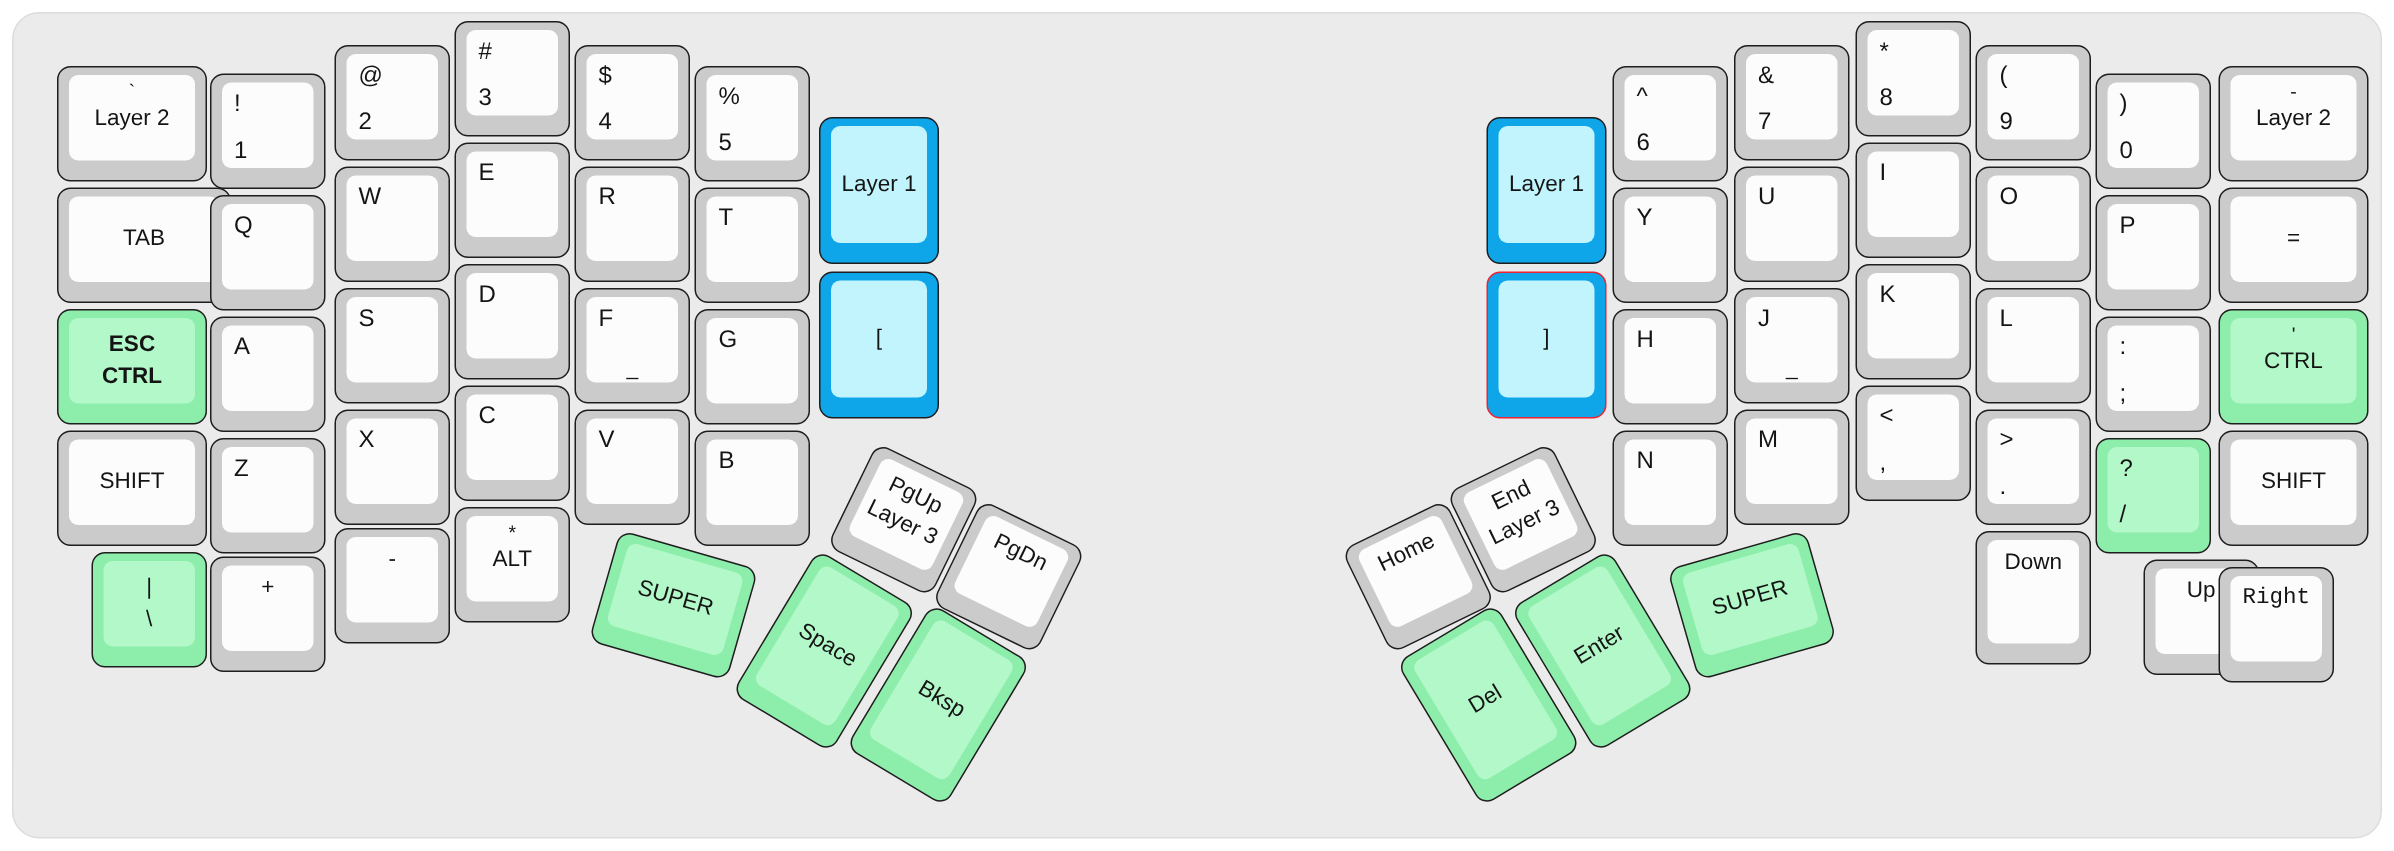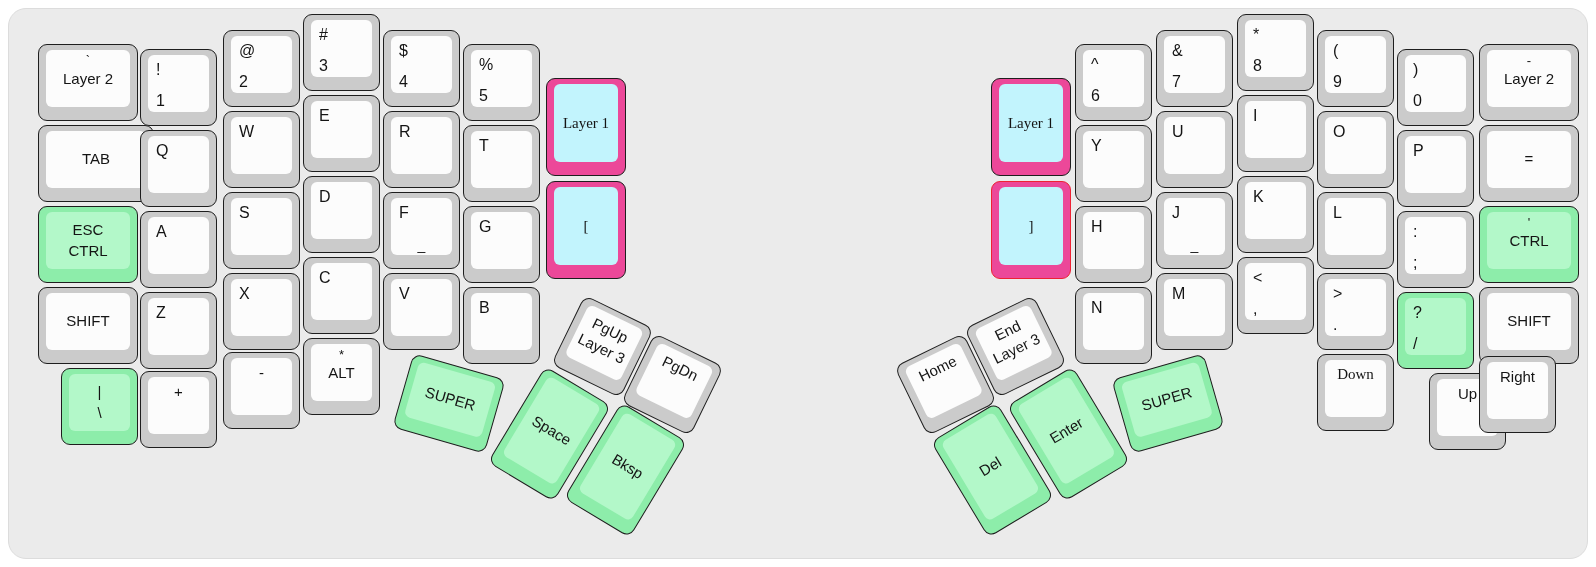--- a/index.html
+++ b/index.html
@@ -33,21 +33,21 @@
     height: 567px;
   }
   .key {
     position: absolute;
     box-sizing: border-box;
     border: 1.5px solid #1e1e1e;
     border-radius: 9px;
   }
   .key.gray  { background: #cbcbcb; }
   .key.green { background: #8dedaa; }
-  .key.blue  { background: #ec4899; font-family: Liberation Serif, serif; }
+  .key.blue  { background: #0ea5e9; }
   .key.selected { border-color: #ee2233; }
   .keytop {
     position: absolute;
     left: 7px; right: 7px; top: 5px; bottom: 13px;
     border-radius: 6px;
     color: #141414;
   }
   .key.gray  .keytop { background: #fcfcfc; }
   .key.green .keytop { background: #b3f8c9; }
   .key.blue  .keytop { background: #c2f4fd; }
@@ -109,21 +109,21 @@
         <div class="keytop align-cst">
           <span class="legend small">`</span>
           <span class="legend">Layer 2</span>
         </div>
       </div>
       <div class="key gray" style="left: 38px; top: 125px; width: 116px; height: 77px;">
         <div class="keytop align-c">
           <span class="legend">TAB</span>
         </div>
       </div>
-      <div class="key green" style="left: 38px; top: 206px; width: 100px; height: 77px;">
+      <div class="key green" style="left: 38px; top: 206px; width: 100px; height: 77px; font-weight: bold;">
         <div class="keytop align-c">
           <span class="legend">ESC</span>
           <span class="legend">CTRL</span>
         </div>
       </div>
       <div class="key gray" style="left: 38px; top: 287px; width: 100px; height: 77px;">
         <div class="keytop align-c">
           <span class="legend">SHIFT</span>
         </div>
       </div>
@@ -381,21 +381,21 @@
         <div class="keytop align-tl">
           <span class="legend">L</span>
         </div>
       </div>
       <div class="key gray" style="left: 1317px; top: 273px; width: 77px; height: 77px;">
         <div class="keytop align-tl">
           <span class="legend">&gt;</span>
           <span class="legend">.</span>
         </div>
       </div>
-      <div class="key gray" style="left: 1317px; top: 354px; width: 77px; height: 77px; font-family: Liberation Serif, serif;">
+      <div class="key gray" style="left: 1317px; top: 354px; width: 77px; height: 89px;">
         <div class="keytop align-tc">
           <span class="legend">Down</span>
         </div>
       </div>
       <div class="key gray" style="left: 1397px; top: 49px; width: 77px; height: 77px;">
         <div class="keytop align-tl">
           <span class="legend">)</span>
           <span class="legend">0</span>
         </div>
       </div>
@@ -436,21 +436,21 @@
         <div class="keytop align-cst">
           <span class="legend small">'</span>
           <span class="legend">CTRL</span>
         </div>
       </div>
       <div class="key gray" style="left: 1479px; top: 287px; width: 100px; height: 77px;">
         <div class="keytop align-c">
           <span class="legend">SHIFT</span>
         </div>
       </div>
-      <div class="key gray" style="left: 1479px; top: 356px; width: 77px; height: 77px;">
+      <div class="key gray" style="left: 1479px; top: 378px; width: 77px; height: 77px; font-family: Liberation Mono, monospace;">
         <div class="keytop align-tc">
           <span class="legend">Right</span>
         </div>
       </div>
       <div class="key green" style="left: 1120px; top: 365px; width: 96px; height: 77px; transform: rotate(-16deg);">
         <div class="keytop align-c">
           <span class="legend">SUPER</span>
         </div>
       </div>
       <div class="key gray" style="left: 977px; top: 308px; width: 77px; height: 77px; transform: rotate(-26deg);">

